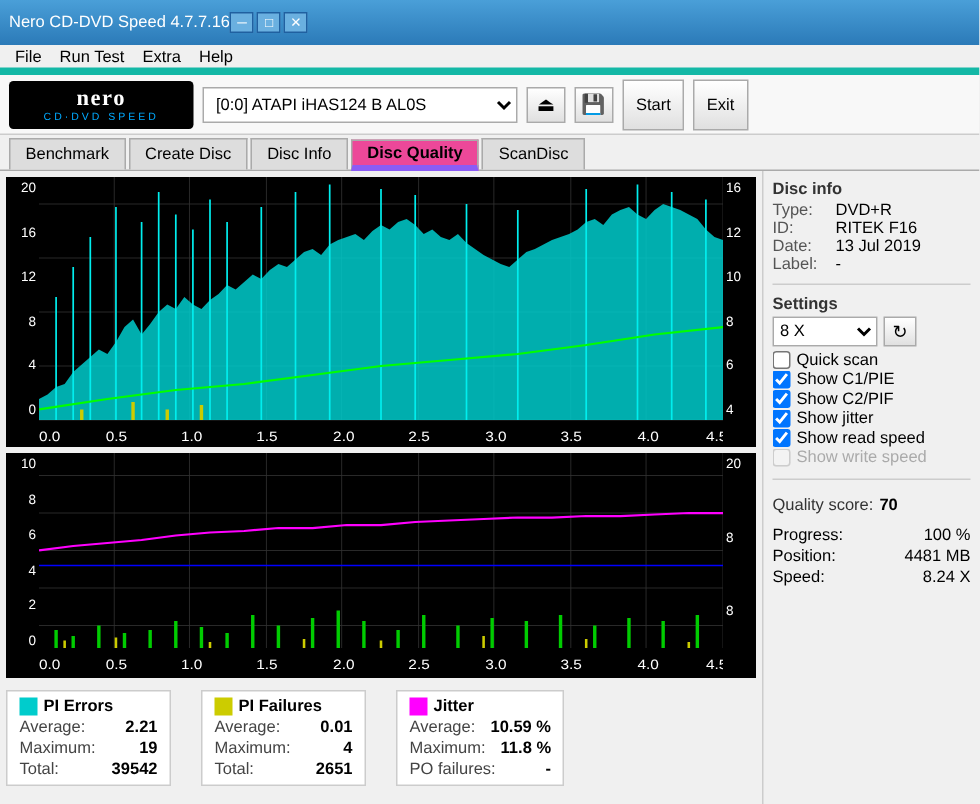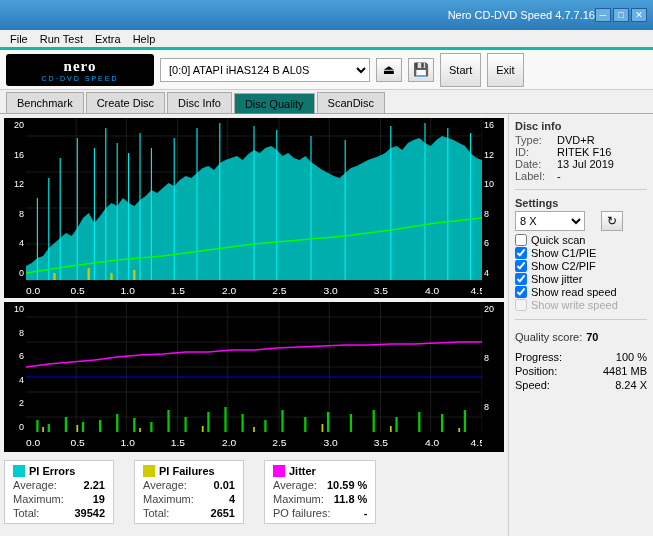--- a/index.html
+++ b/index.html
@@ -1,37 +1,37 @@
 <!DOCTYPE html>
 <html><head>
   <meta charset="utf-8">
   <style>
     * { margin: 0; padding: 0; box-sizing: border-box; }
     body { width: 653px; height: 536px; font-family: 'Segoe UI', Tahoma, Arial, sans-serif; font-size: 11px; background: #f0f0f0; overflow: hidden; }
     
     
-    .titlebar { background: linear-gradient(to bottom, #4a9fd8, #2b7ab8); height: 22px; display: flex; align-items: center; justify-content: flex-end; padding: 15px 6px; color: white; font-size: 11px; }
+    .titlebar { background: linear-gradient(to bottom, #4a9fd8, #2b7ab8); height: 22px; display: flex; align-items: center; justify-content: flex-start; padding: 15px 6px; color: white; font-size: 11px; }
     .titlebar-buttons { display: flex; gap: 2px; }
     .titlebar-btn { width: 16px; height: 14px; background: #6ab0e0; border: 1px solid #2060a0; color: white; font-size: 9px; display: flex; align-items: center; justify-content: center; cursor: pointer; }
     
     
-    .menubar { background: #f0f0f0; height: 20px; display: flex; align-items: center; border-bottom: 3px solid #14b8a6; padding: 0 4px; }
+    .menubar { background: #f0f0f0; height: 20px; display: flex; align-items: center; border-bottom: 5px solid #14b8a6; padding: 0 4px; }
     .menubar-item { padding: 2px 6px; font-size: 11px; cursor: pointer; color: #000; }
     
     
     .toolbar { background: #f8f8f8; height: 40px; display: flex; align-items: center; border-bottom: 1px solid #ccc; padding: 0 6px; gap: 6px; }
-    .logo { width: 148px; height: 32px; background: #000; border-radius: 3px; display: flex; align-items: center; justify-content: center; }
+    .logo { width: 123px; height: 32px; background: #000; border-radius: 3px; display: flex; align-items: center; justify-content: center; }
     .drive-select { height: 24px; font-size: 11px; border: 1px solid #aaa; padding: 0 4px; width: 210px; background: white; }
     .toolbar-btn { height: 24px; border: 1px solid #aaa; background: linear-gradient(to bottom, #fff, #e0e0e0); padding: 16px 8px; font-size: 11px; cursor: pointer; display: flex; align-items: center; gap: 3px; }
     .toolbar-icon-btn { width: 26px; height: 24px; border: 1px solid #aaa; background: linear-gradient(to bottom, #fff, #e0e0e0); display: flex; align-items: center; justify-content: center; cursor: pointer; font-size: 13px; }
     
     
     .tabs { background: #f0f0f0; height: 24px; display: flex; align-items: flex-end; padding: 0 6px; border-bottom: 1px solid #aaa; }
     .tab { padding: 3px 10px; font-size: 11px; border: 1px solid #aaa; border-bottom: none; margin-right: 2px; cursor: pointer; background: #ddd; height: 21px; display: flex; align-items: center; }
-    .tab.active { background: #0f766e; font-weight: normal; border-bottom: 1px solid #8b5cf6; position: relative; top: 1px; }
+    .tab.active { background: #ec4899; font-weight: bold; border-bottom: 4px solid #8b5cf6; position: relative; top: 1px; }
     
     
     .main { display: flex; height: calc(536px - 22px - 20px - 40px - 24px); background: #f0f0f0; }
     
     
     .chart-area { flex: 1; background: #f0f0f0; padding: 4px; display: flex; flex-direction: column; }
     
     
     .chart-container { position: relative; margin-bottom: 4px; }
     
@@ -44,21 +44,21 @@
     .legend-label { color: #444; }
     .legend-value { font-weight: bold; }
     
     
     .right-panel { width: 145px; border-left: 1px solid #ccc; padding: 6px; background: #f0f0f0; font-size: 11px; display: flex; flex-direction: column; gap: 4px; overflow: hidden; }
     .section-title { font-weight: bold; color: #333; margin-bottom: 2px; }
     .info-row { display: flex; gap: 4px; }
     .info-label { color: #555; min-width: 38px; }
     .info-value { color: #000; }
     .divider { border: none; border-top: 1px solid #ccc; margin: 3px 0; }
-    .settings-row { display: flex; gap: 16px; align-items: center; margin-bottom: 3px; }
+    .settings-row { display: flex; gap: 4px; align-items: center; margin-bottom: 3px; }
     .speed-select { height: 20px; font-size: 11px; border: 1px solid #aaa; width: 70px; background: white; }
     .mb-input { height: 18px; font-size: 11px; border: 1px solid #aaa; width: 65px; padding: 0 2px; background: white; text-align: right; }
     .field-row { display: flex; align-items: center; gap: 4px; margin-bottom: 2px; }
     .field-label { color: #555; min-width: 32px; font-size: 11px; }
     .checkbox-row { display: flex; align-items: center; gap: 4px; margin: 1px 0; font-size: 11px; }
     .checkbox-row input[type=checkbox] { width: 12px; height: 12px; }
     .adv-btn { margin-top: 2px; width: 100%; height: 22px; background: linear-gradient(to bottom, #fff, #ddd); border: 1px solid #aaa; font-size: 11px; cursor: pointer; }
     .quality-row { display: flex; align-items: flex-start; gap: 4px; margin-top: 4px; }
     .quality-label { font-size: 11px; color: #333; }
     .quality-value { font-size: 11px; font-weight: bold; }

